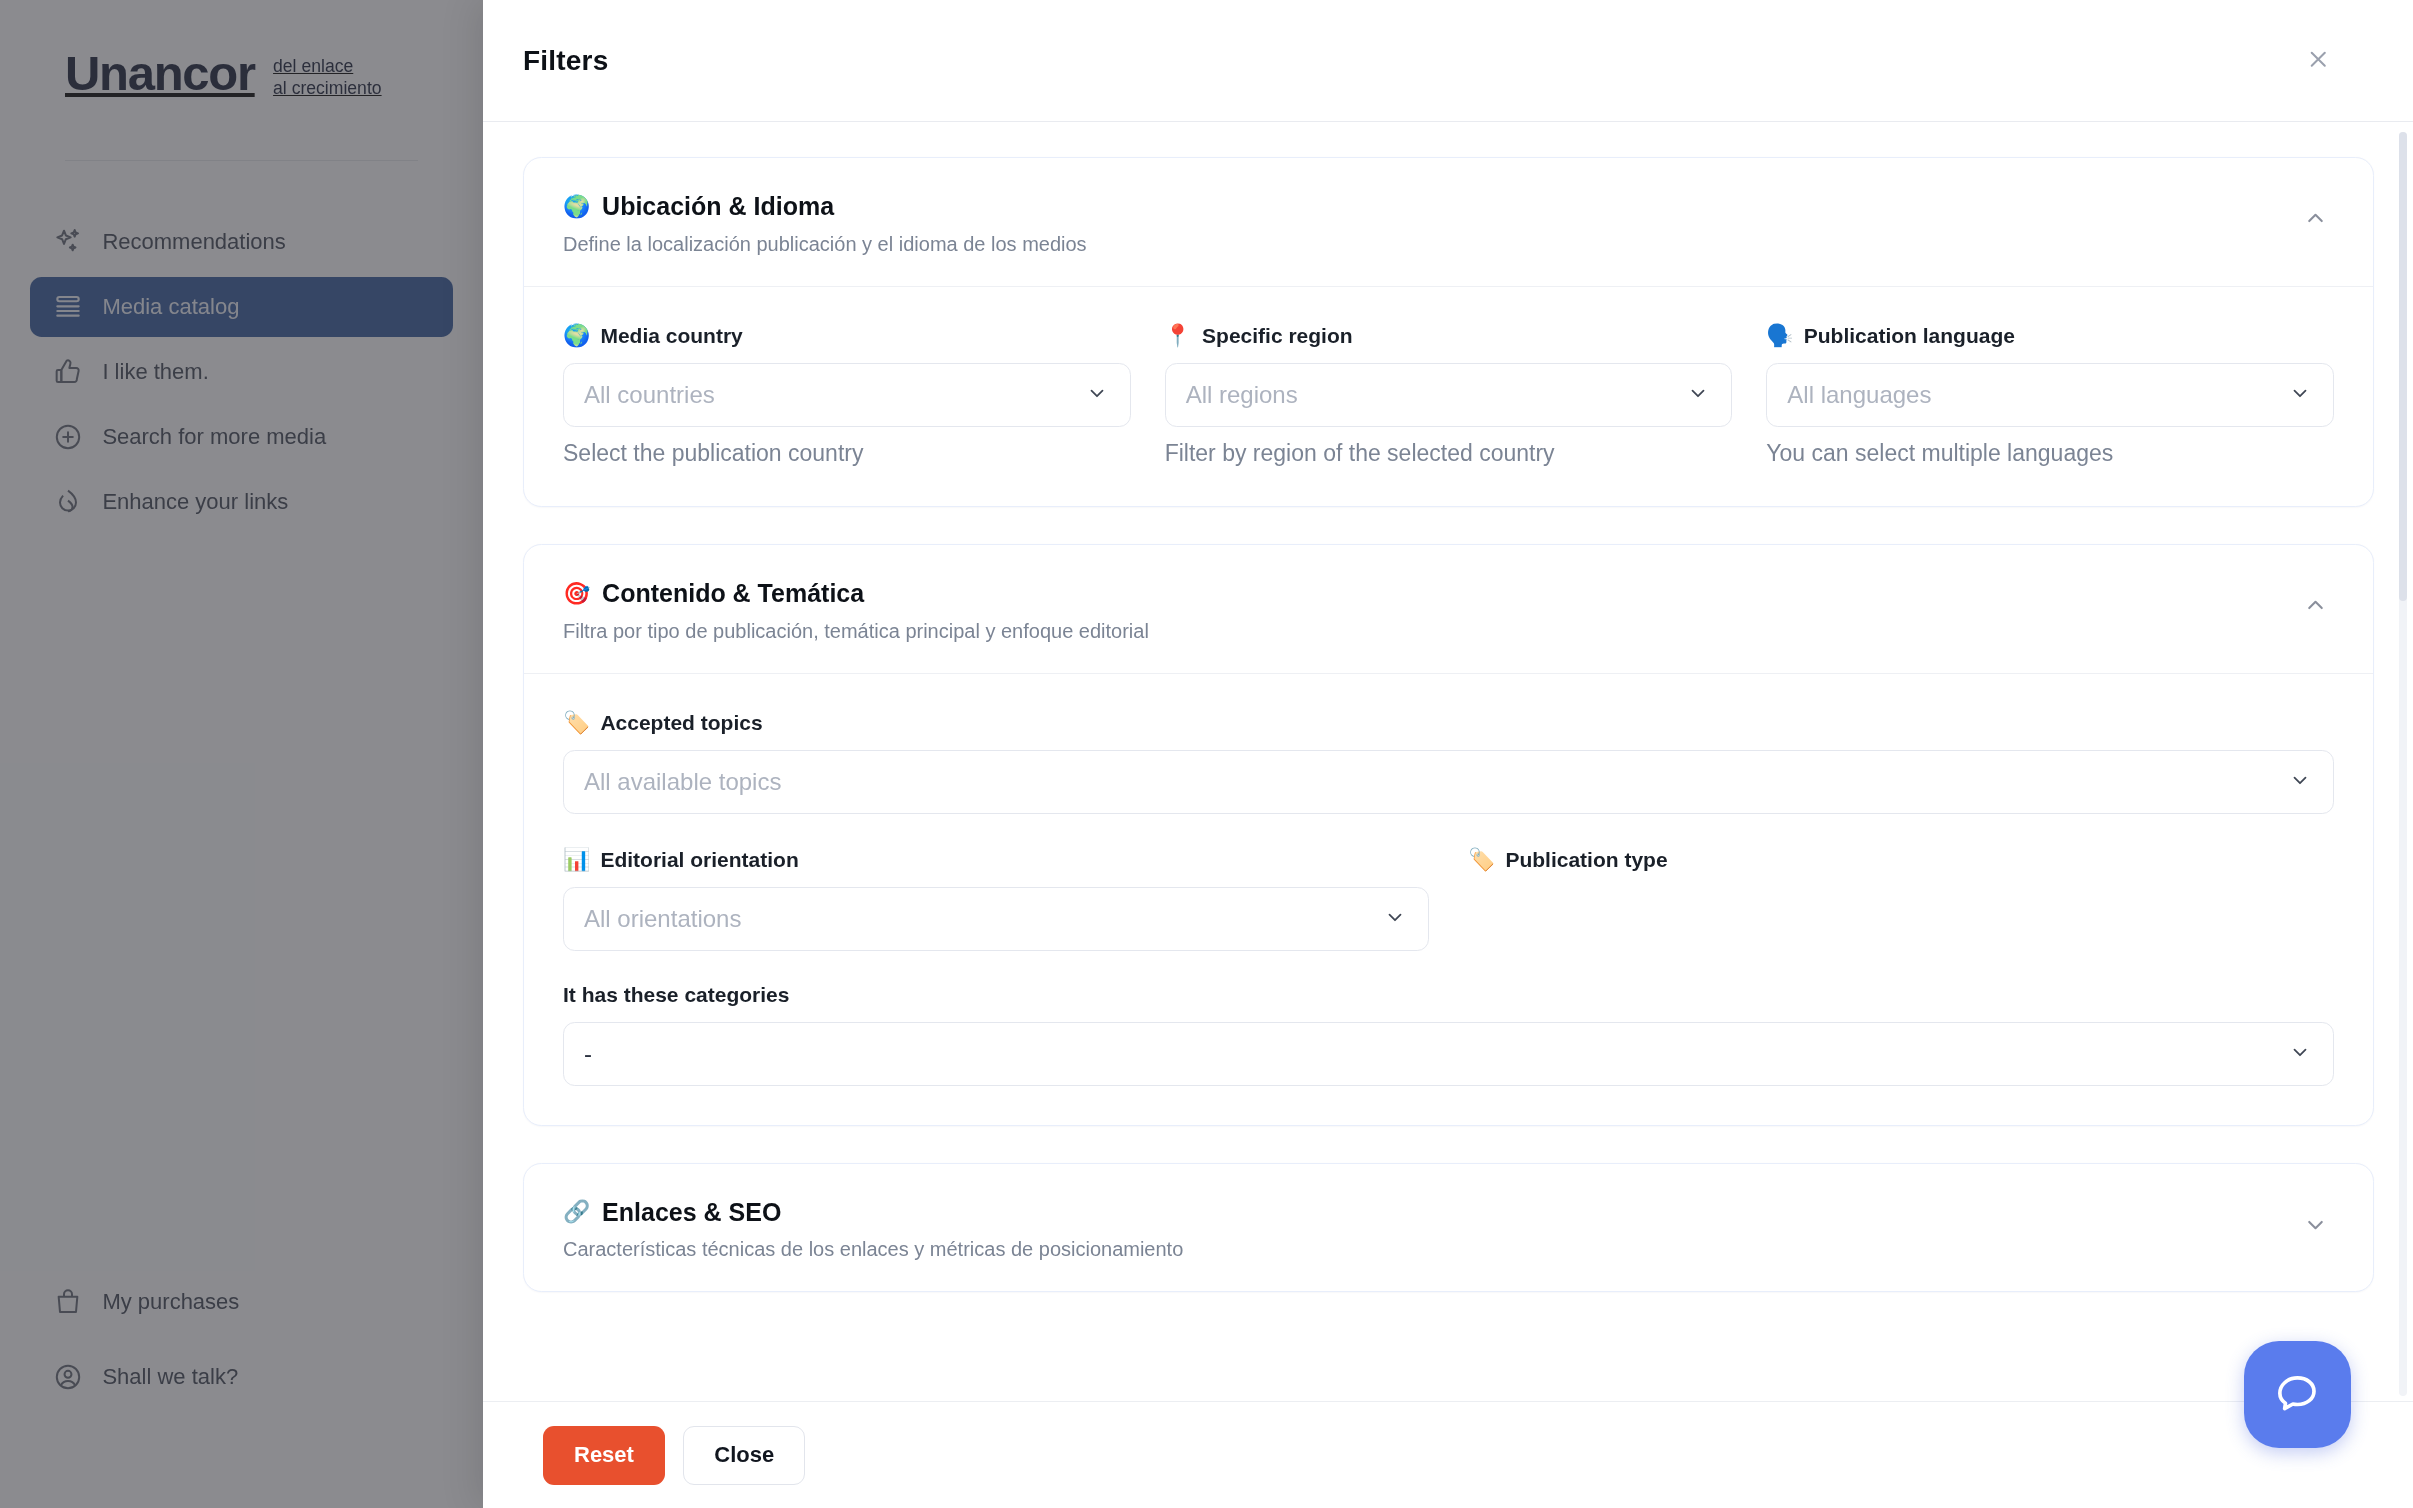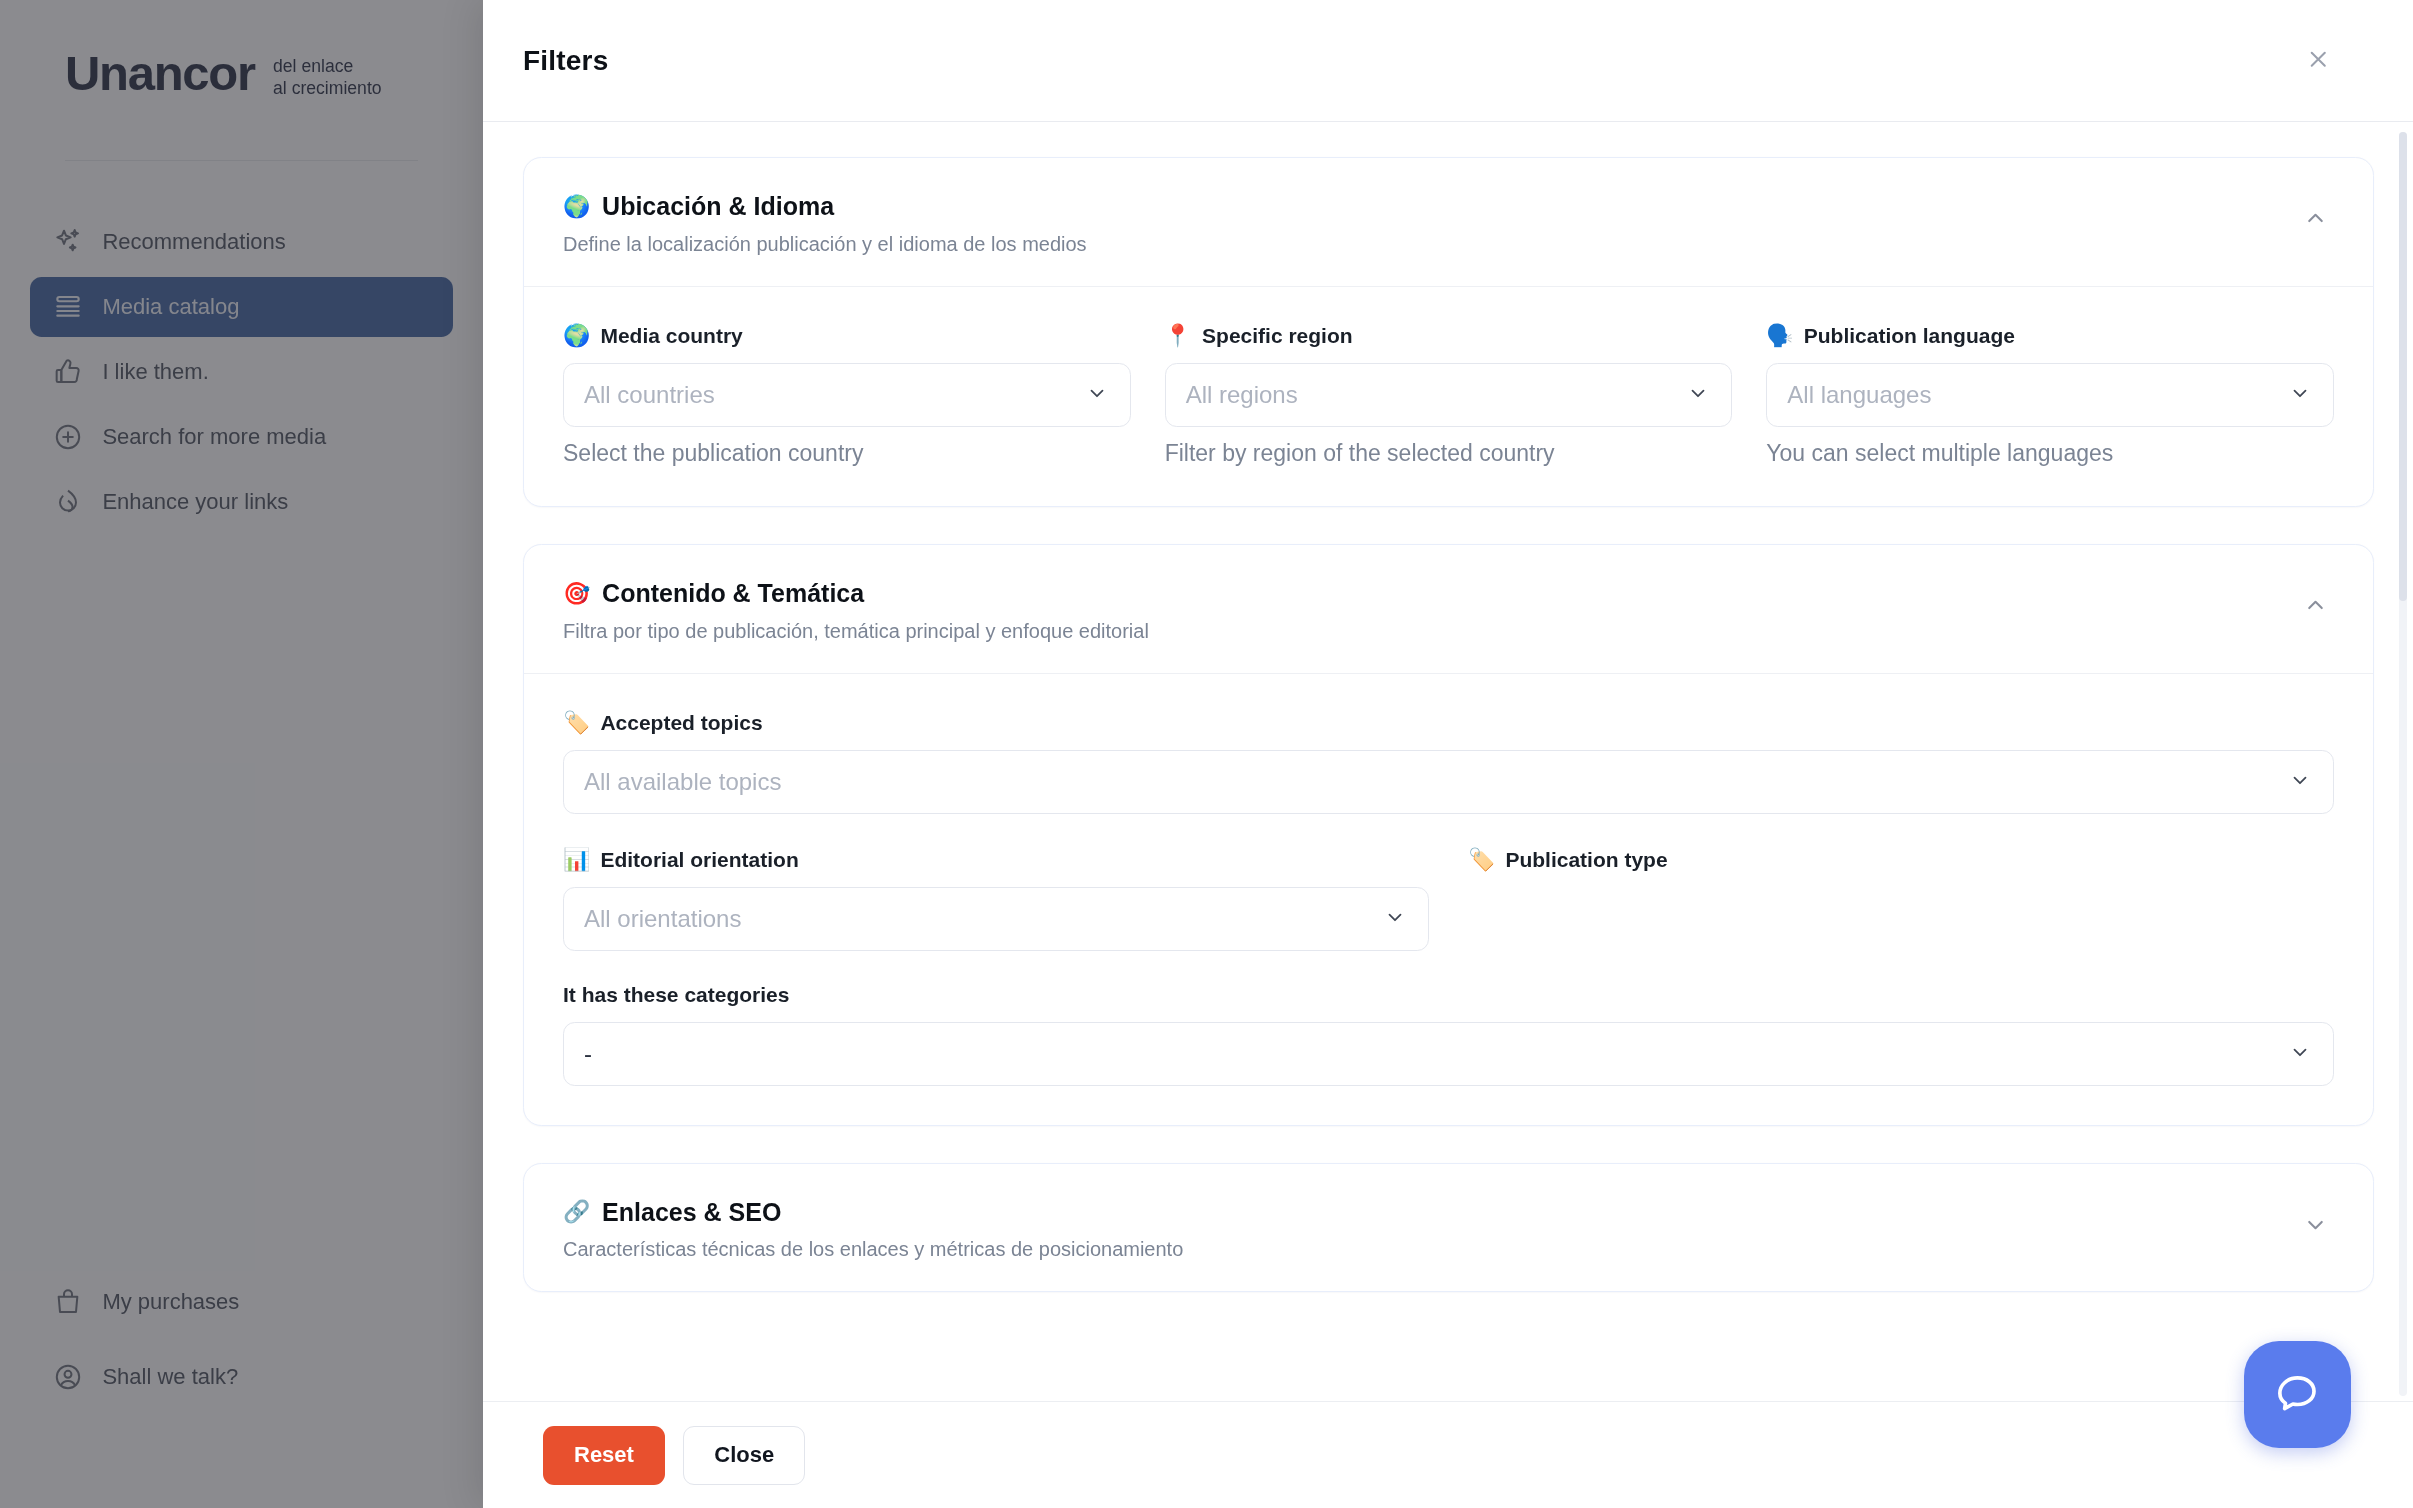--- a/index.html
+++ b/index.html
@@ -19,21 +19,21 @@
     background: #f7f8fa;
     display: flex; flex-direction: column;
   }
   #sidebar-dim {
     position: absolute; left: 0; top: 0;
     width: 483px; height: 1508px;
     background: rgba(60,60,66,0.58);
     z-index: 5;
   }
 
-  .brand { padding: 49px 0 0 65px; display: flex; align-items: flex-start; gap: 18.4px; }
+  .brand { padding: 49px 0 0 65px; display: flex; align-items: flex-start; gap: 18.4px; text-decoration: underline; }
   .brand-logo {
     font-size: 49px; font-weight: 700; letter-spacing: -1.3px;
     color: #141b34; line-height: 1; font-family: "Liberation Sans", sans-serif;
   }
   .brand-tag {
     font-size: 17.6px; line-height: 1.25; color: #141b34;
     font-weight: 400; padding-top: 6.7px;
   }
 
   .brand-rule {

